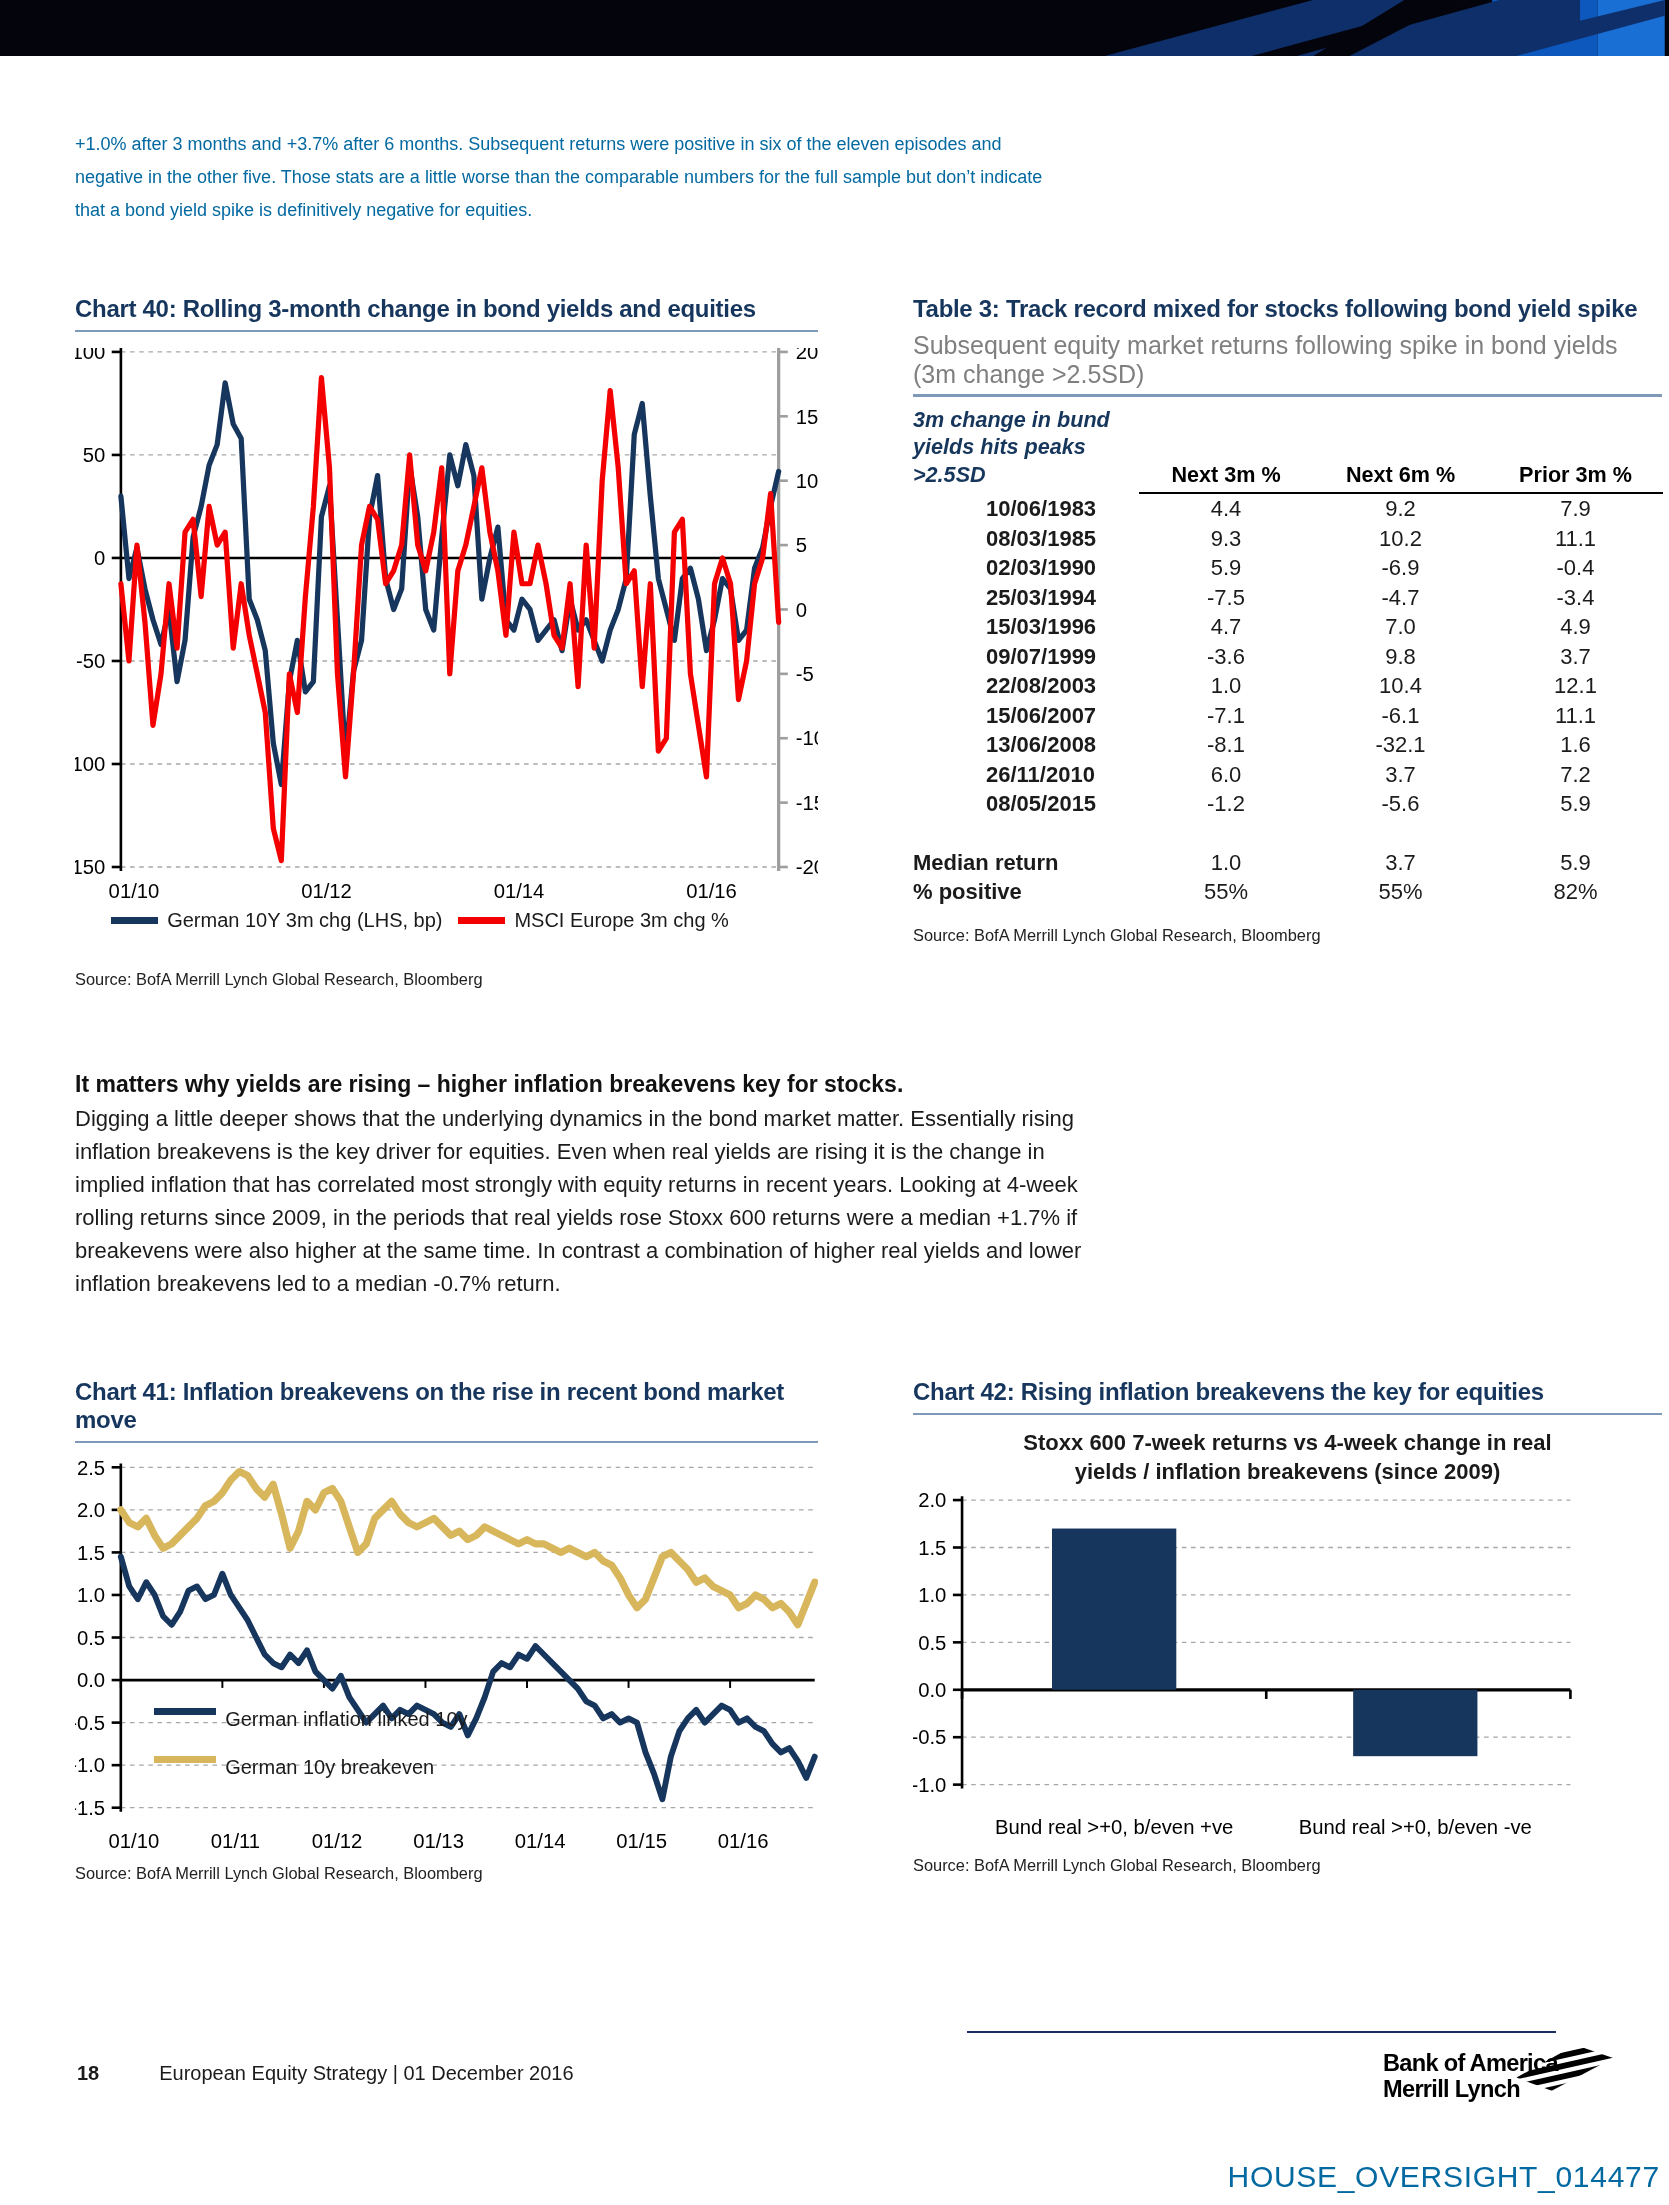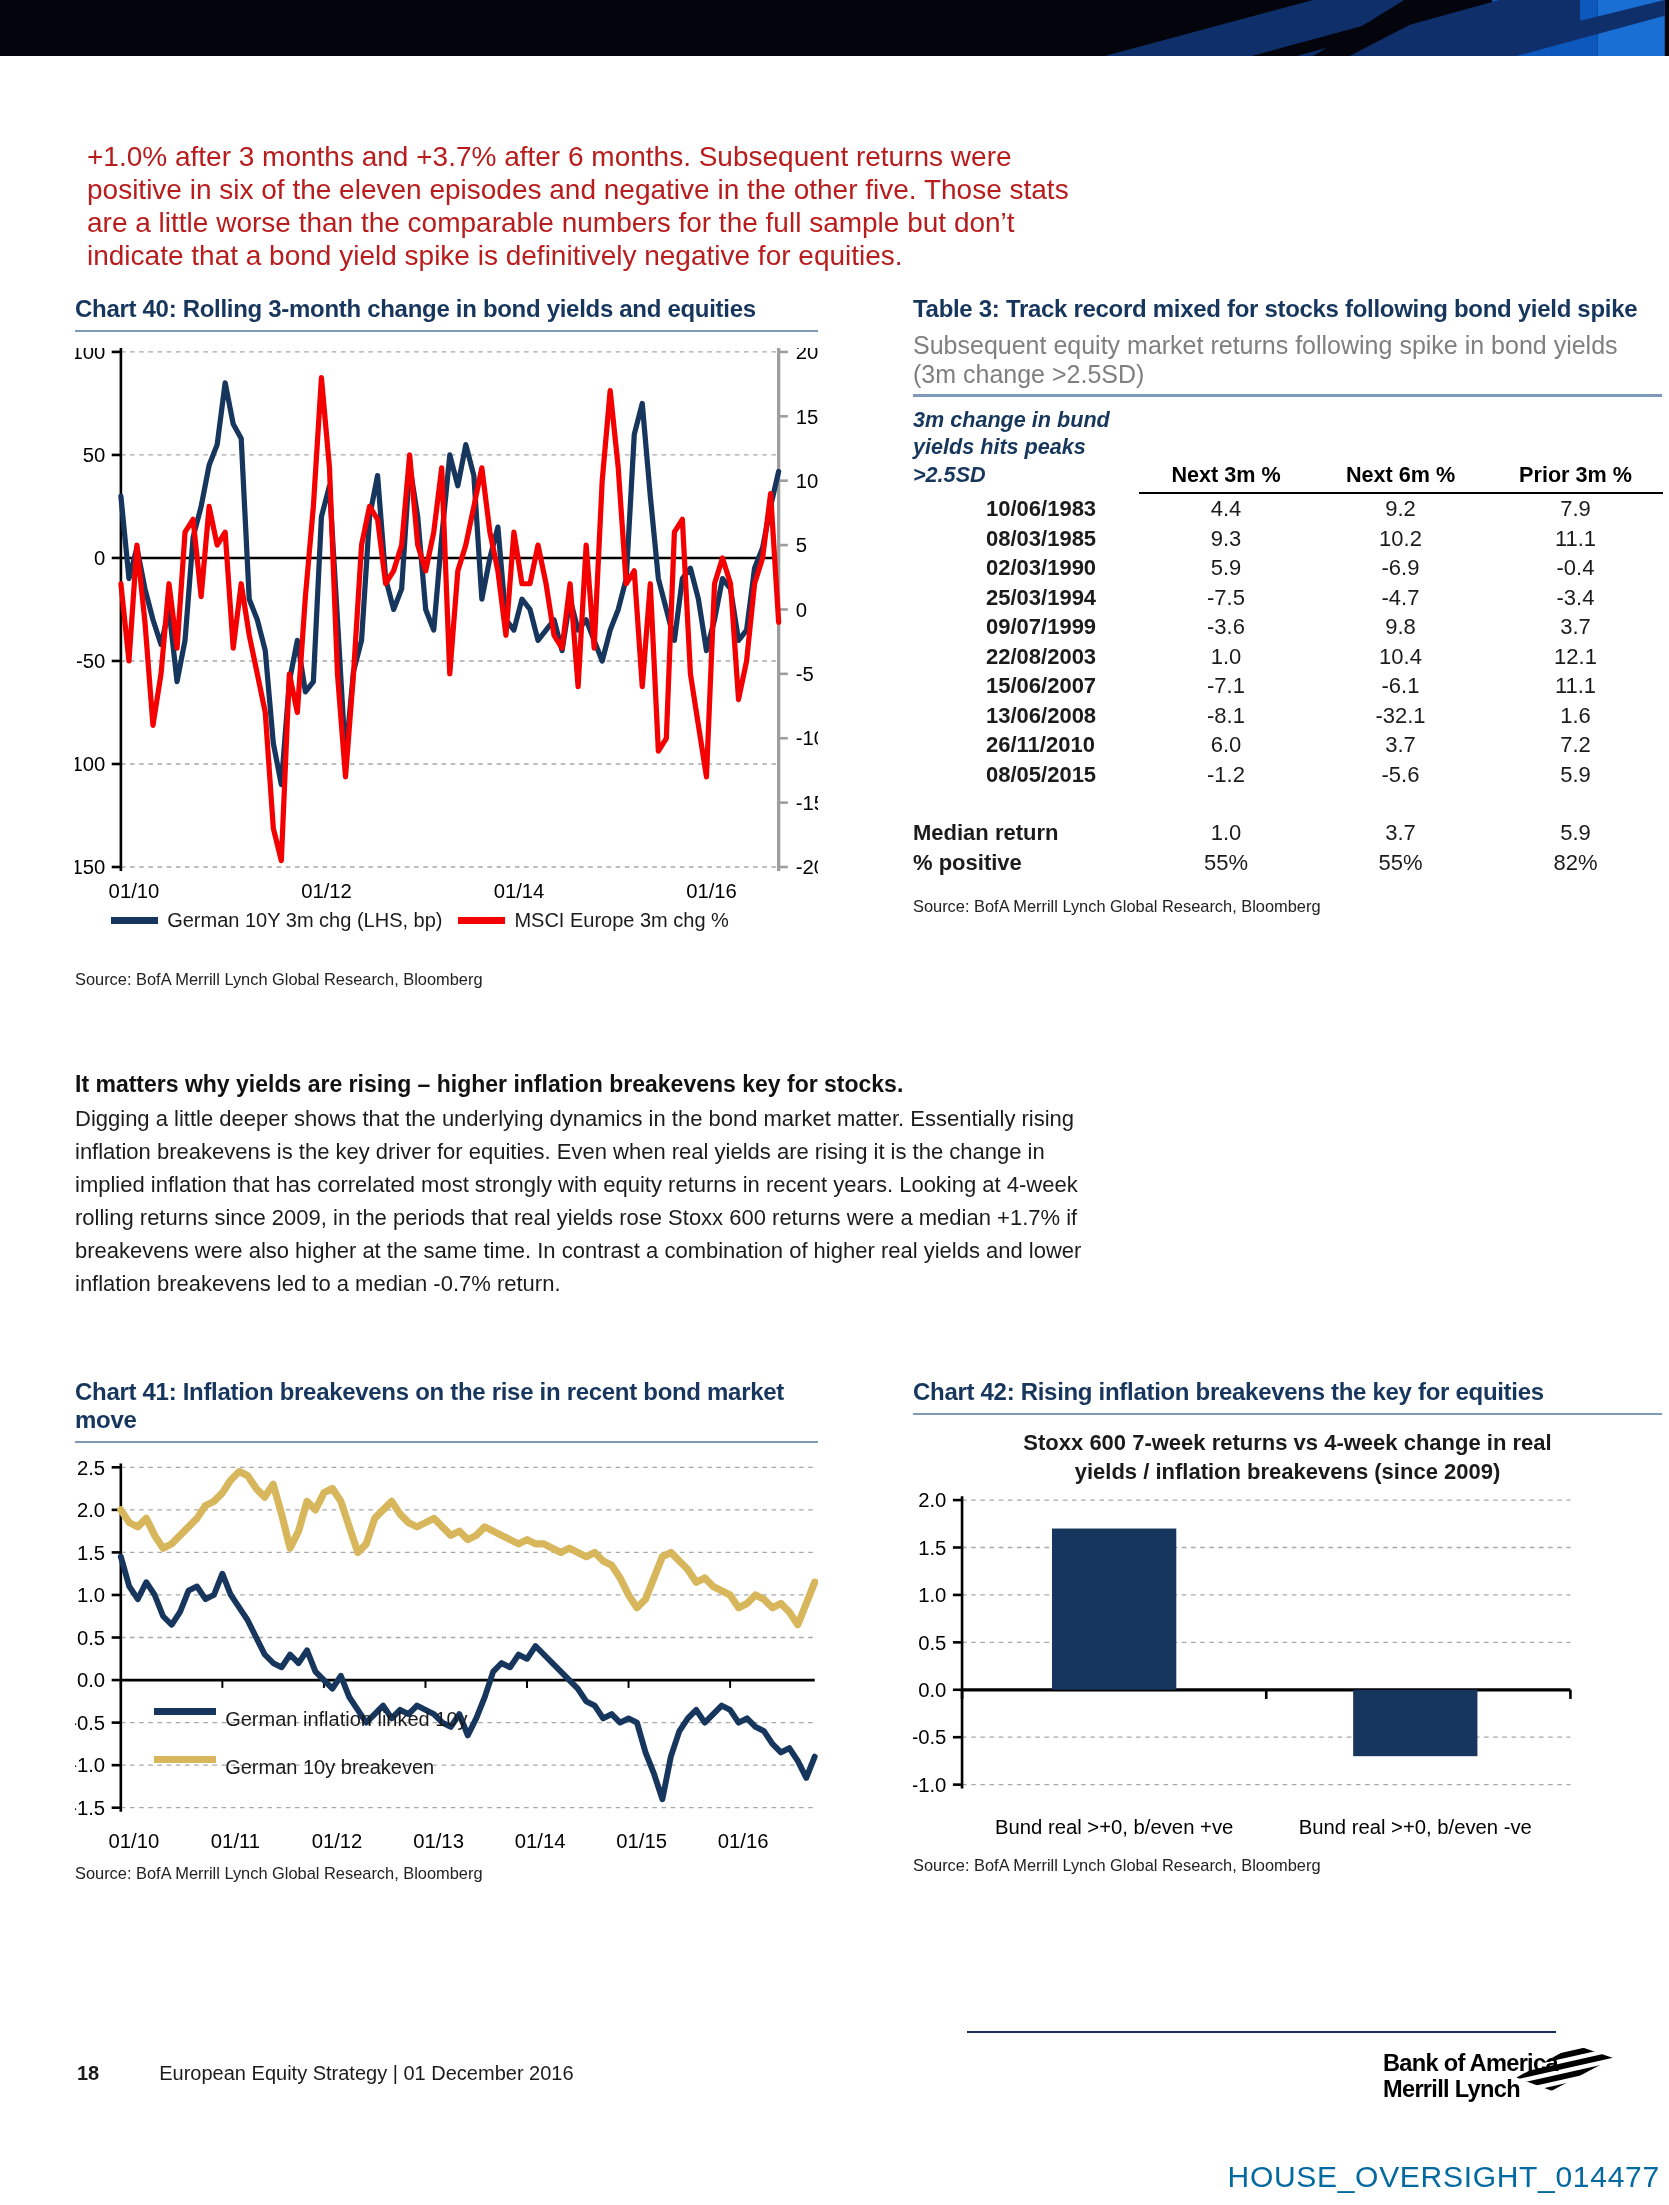--- a/index.html
+++ b/index.html
@@ -1,22 +1,22 @@
 <!DOCTYPE html>
 <html style="font-size:10.5px"><head>
 <meta charset="utf-8">
 <style>
   html,body{margin:0;padding:0;background:#ffffff;}
   .page{position:relative;width:1669px;height:2205px;background:#fff;overflow:hidden;
         font-family:"Liberation Sans",sans-serif;color:#1b1b1b;}
   
   .banner{position:absolute;left:0;top:0;width:1669px;height:56px;background:#04050c;}
   
-  .intro{position:absolute;left:75px;top:128px;width:982px;font-size:28px;line-height:33px;
-         color:#b91c1c;margin:12px;}
+  .intro{position:absolute;left:75px;top:128px;width:982px;font-size:18px;line-height:33px;
+         color:#0369a1;margin:0;}
   
   .chart-title{font-size:24px;font-weight:bold;color:#17365d;letter-spacing:-0.3px;margin:0;}
   .title-rule{height:2.6px;background:#7e9ab8;margin-top:6.5px;}
   .chartbox{position:relative;}
   svg text{font-family:"Liberation Sans",sans-serif;}
   .source{font-size:16.4px;color:#222;}
   .c40{position:absolute;left:75px;top:295px;width:743px;}
   .c40 .chartbox{margin-top:16px;}
   .legend40{display:flex;align-items:center;gap:15.7px;margin:3.9px 0 0 36px;font-size:20px;}
   .legend40 .item{display:flex;align-items:center;}
@@ -174,20 +174,26 @@
           <div class="date">02/03/1990</div>
           <div class="num">5.9</div>
           <div class="num">-6.9</div>
           <div class="num">-0.4</div>
         </div>
         <div class="trow">
           <div class="date">25/03/1994</div>
           <div class="num">-7.5</div>
           <div class="num">-4.7</div>
           <div class="num">-3.4</div>
+        </div>
+        <div class="trow">
+          <div class="date">15/03/1996</div>
+          <div class="num">4.7</div>
+          <div class="num">7.0</div>
+          <div class="num">4.9</div>
         </div>
         <div class="trow">
           <div class="date">09/07/1999</div>
           <div class="num">-3.6</div>
           <div class="num">9.8</div>
           <div class="num">3.7</div>
         </div>
         <div class="trow">
           <div class="date">22/08/2003</div>
           <div class="num">1.0</div>

